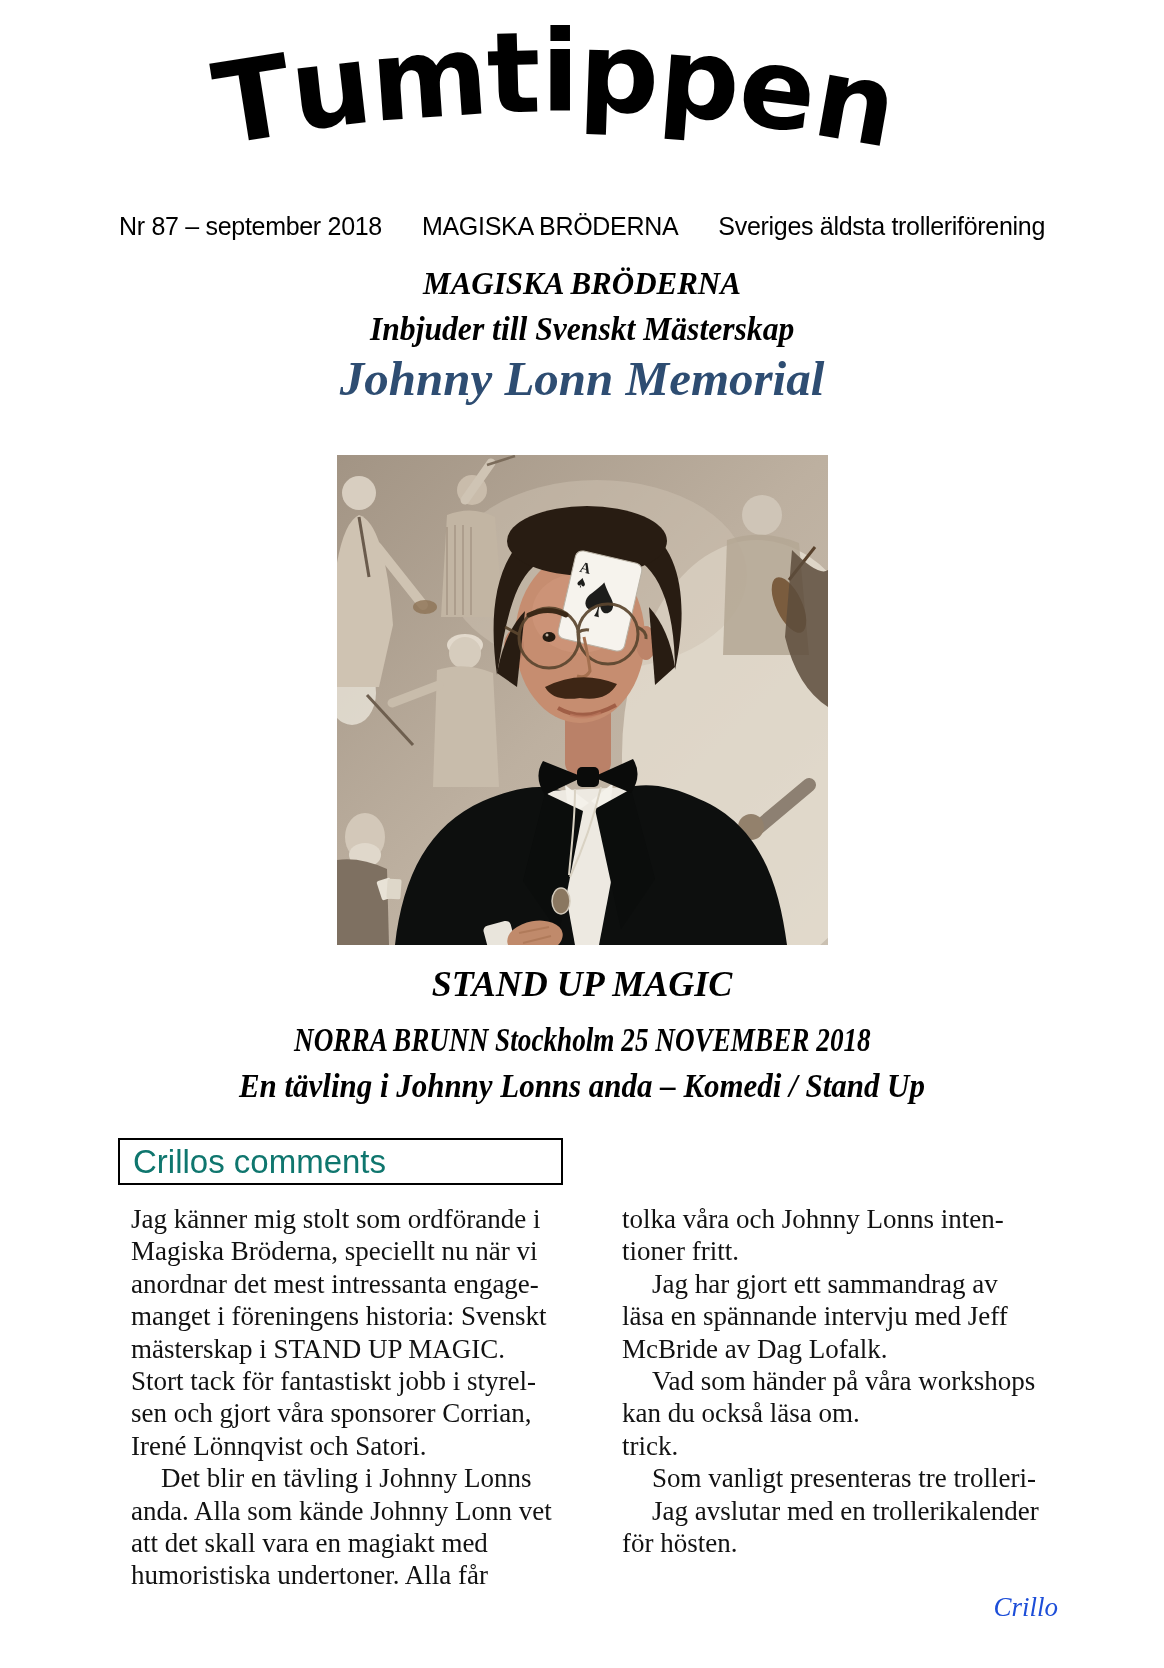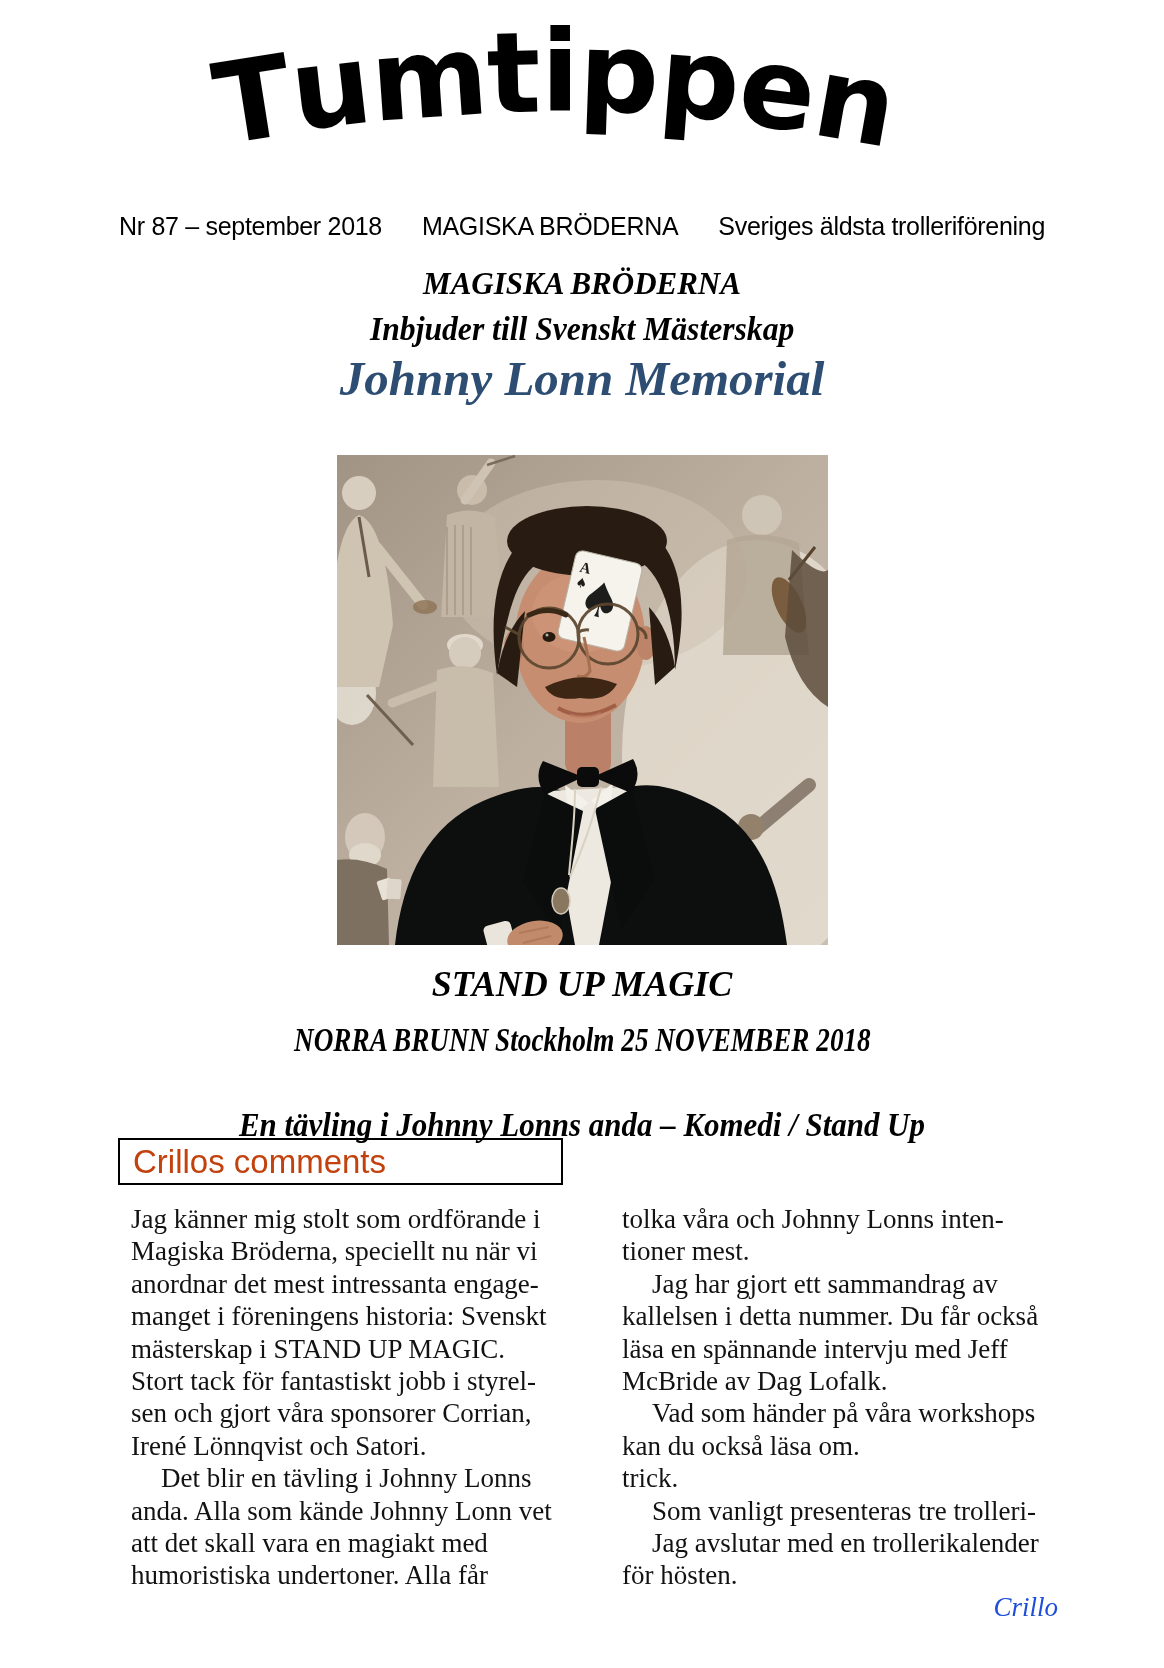--- a/index.html
+++ b/index.html
@@ -22,31 +22,31 @@
   .heading{position:absolute;left:0;width:100%;text-align:center;font-weight:bold;
            font-style:italic;color:#000;white-space:nowrap;}
   .squeeze{display:inline-block;}
   .inv1{top:266px;font-size:31px;}
   .inv2{top:310px;font-size:34px;}
   .inv2 .squeeze{transform:scaleX(0.93);}
   .inv3{top:350px;font-size:49px;}
   .ev1{top:963px;font-size:36px;}
   .ev2{top:1021px;font-size:34px;}
   .ev2 .squeeze{transform:scaleX(0.80);}
-  .ev3{top:1106px;font-size:34px;}
+  .ev3{top:1067px;font-size:34px;}
   .ev3 .squeeze{transform:scaleX(0.91);}
 
   
   .photo{position:absolute;left:337px;top:455px;width:491px;height:490px;overflow:hidden;}
   .photo svg{display:block;}
 
   
   .comments-box{position:absolute;left:118px;top:1138px;width:445px;height:47px;
                 border:2px solid #000;box-sizing:border-box;display:flex;align-items:center;}
-  .comments-box span{font-family:"Liberation Sans",sans-serif;font-size:33px;color:#c2410c;
+  .comments-box span{font-family:"Liberation Sans",sans-serif;font-size:33px;color:#0f766e;
                      padding-left:13px;white-space:nowrap;}
 
   
   .col{position:absolute;top:1203px;}
   .col-left{left:131px;width:480px;}
   .col-right{left:622px;width:436px;}
   .bodyline{font-family:Liberation Serif, serif;font-size:27px;line-height:32.4px;
             color:#121212;white-space:nowrap;}
   .bodyline.indent{padding-left:30px;}
   .signature{position:absolute;left:622px;top:1592px;width:436px;text-align:right;
@@ -216,23 +216,22 @@
       <div class="bodyline">Stort tack för fantastiskt jobb i styrel-</div>
       <div class="bodyline">sen och gjort våra sponsorer Corrian,</div>
       <div class="bodyline">Irené Lönnqvist och Satori.</div>
       <div class="bodyline indent">Det blir en tävling i Johnny Lonns</div>
       <div class="bodyline">anda. Alla som kände Johnny Lonn vet</div>
       <div class="bodyline">att det skall vara en magiakt med</div>
       <div class="bodyline">humoristiska undertoner. Alla får</div>
     </div>
   <div class="col col-right" id="col-right">
       <div class="bodyline">tolka våra och Johnny Lonns inten-</div>
-      <div class="bodyline">tioner mest.</div>
+      <div class="bodyline">tioner fritt.</div>
       <div class="bodyline indent">Jag har gjort ett sammandrag av</div>
-      <div class="bodyline">kallelsen i detta nummer. Du får också</div>
       <div class="bodyline">läsa en spännande intervju med Jeff</div>
       <div class="bodyline">McBride av Dag Lofalk.</div>
       <div class="bodyline indent">Vad som händer på våra workshops</div>
       <div class="bodyline">kan du också läsa om.</div>
       <div class="bodyline">trick.</div>
       <div class="bodyline indent">Som vanligt presenteras tre trolleri-</div>
       <div class="bodyline indent">Jag avslutar med en trollerikalender</div>
       <div class="bodyline">för hösten.</div>
     </div>
 

